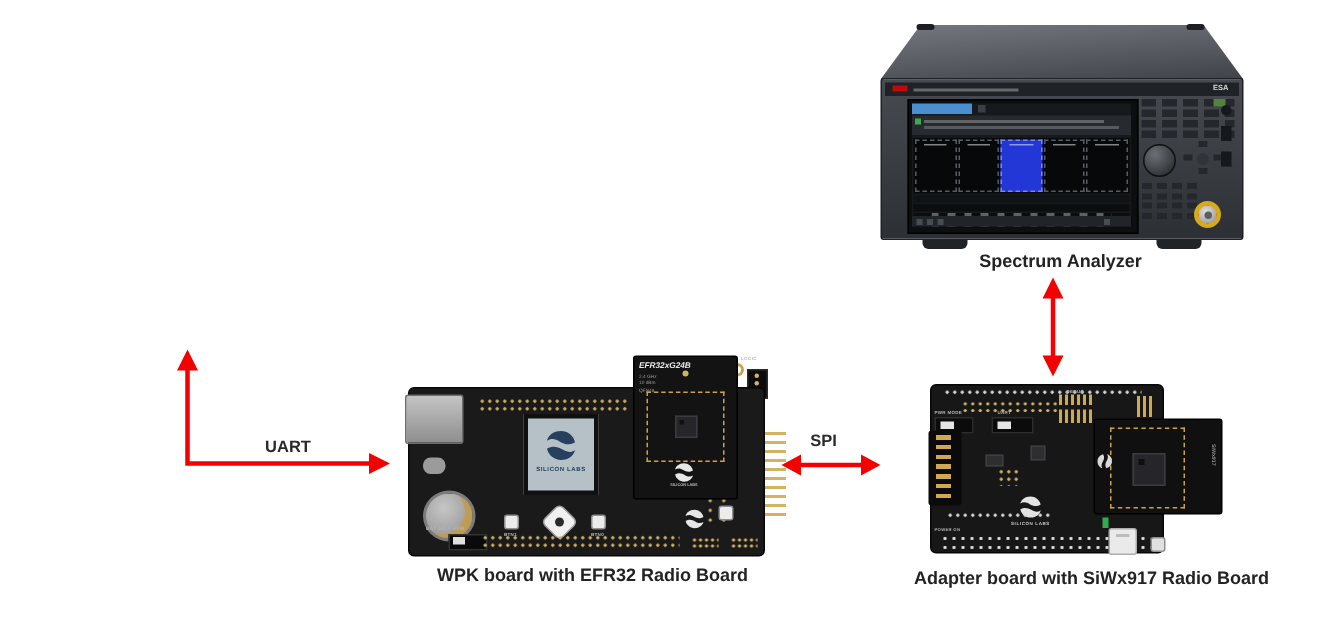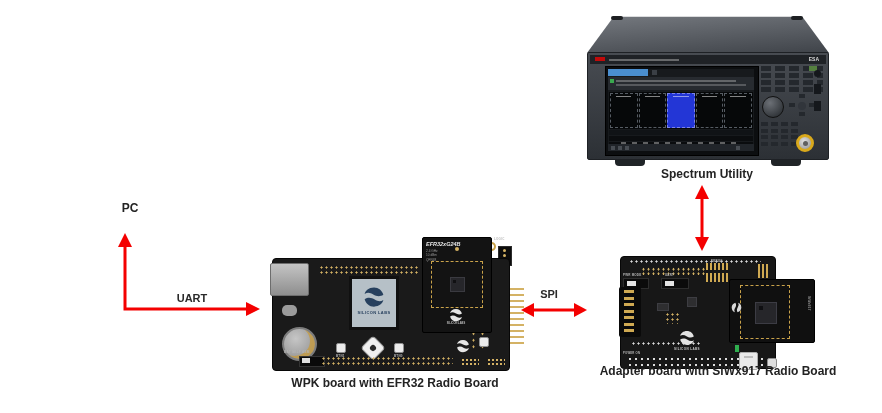--- a/index.html
+++ b/index.html
@@ -155,21 +155,20 @@
 
   <svg width="0" height="0" style="position:absolute" aria-hidden="true">
     <defs>
       <g id="swirl-sym">
         <path d="M12 1.5 C6.2 1.5 2.6 5 1.8 8.6 C5.2 6.4 8.2 7.4 11.2 9.2 C14.4 11 18 12.2 22.2 9.6 C21 4.8 17 1.5 12 1.5 Z"></path>
         <path d="M12 22.5 C17.8 22.5 21.4 19 22.2 15.4 C18.8 17.6 15.8 16.6 12.8 14.8 C9.6 13 6 11.8 1.8 14.4 C3 19.2 7 22.5 12 22.5 Z"></path>
       </g>
     </defs>
   </svg>
 
-  <div class="cap" style="left:48px;width:164px;top:201px;">PC</div>
 
   <div class="abs sa">
     <div class="abs sa-lid"></div>
     <div class="abs sa-bump" style="left:24px;"></div>
     <div class="abs sa-bump" style="left:204px;"></div>
     <div class="abs sa-body"></div>
     <div class="abs sa-topbar"></div>
     <div class="abs sa-logo"></div>
     <div class="abs sa-hdrtxt"></div>
     <div class="sa-badge">ESA</div>
@@ -235,21 +234,21 @@
       <div class="abs sa-io">
         <div style="width:7px;height:7px;border-radius:50%;"></div>
         <div style="width:7px;height:10px;"></div>
         <div style="width:7px;height:10px;"></div>
       </div>
     </div>
     <div class="abs sa-rf"></div>
     <div class="abs sa-foot" style="left:28px;"></div>
     <div class="abs sa-foot" style="left:184px;"></div>
   </div>
-  <div class="cap" style="left:577px;width:260px;top:167px;">Spectrum Utility</div>
+  <div class="cap" style="left:577px;width:260px;top:167px;">Spectrum Analyzer</div>
 
   <div class="abs wpk">
     <div class="abs wpk-radio">
       <div class="wpk-rname">EFR32xG24B</div>
       <div class="wpk-rspec">
         <div>2.4 GHz</div>
         <div>10 dBm</div>
         <div>QFN48</div>
       </div>
       <div class="abs wpk-rdot"></div>
@@ -333,21 +332,21 @@
     <div class="abs adp-radio">
       <div class="abs adp-rdash dash-gold">
         <div class="abs adp-rchip"></div>
       </div>
       <div class="adp-rname">SiWx917</div>
       <svg class="swirl abs adp-rlogo" viewBox="0 0 24 24" width="11" height="11">
           <use href="#swirl-sym"></use>
         </svg>
     </div>
   </div>
-  <div class="cap" style="left:590px;width:256px;top:364px;">Adapter board with SiWx917 Radio Board</div>
+  <div class="cap" style="left:590px;width:256px;top:378px;text-align:right;">Adapter board with SiWx917 Radio Board</div>
 
   <svg class="arrows" viewBox="0 0 882 413">
     <g>
       <path class="arrow-stroke" d="M125,246 L125,309 L246,309"></path>
       <polygon class="arrow-fill" points="118,247 132,247 125,233"></polygon>
       <polygon class="arrow-fill" points="246,302 246,316 260,309"></polygon>
     </g>
     <g>
       <path class="arrow-stroke" d="M532,310 L576,310"></path>
       <polygon class="arrow-fill" points="534,303 534,317 521,310"></polygon>

